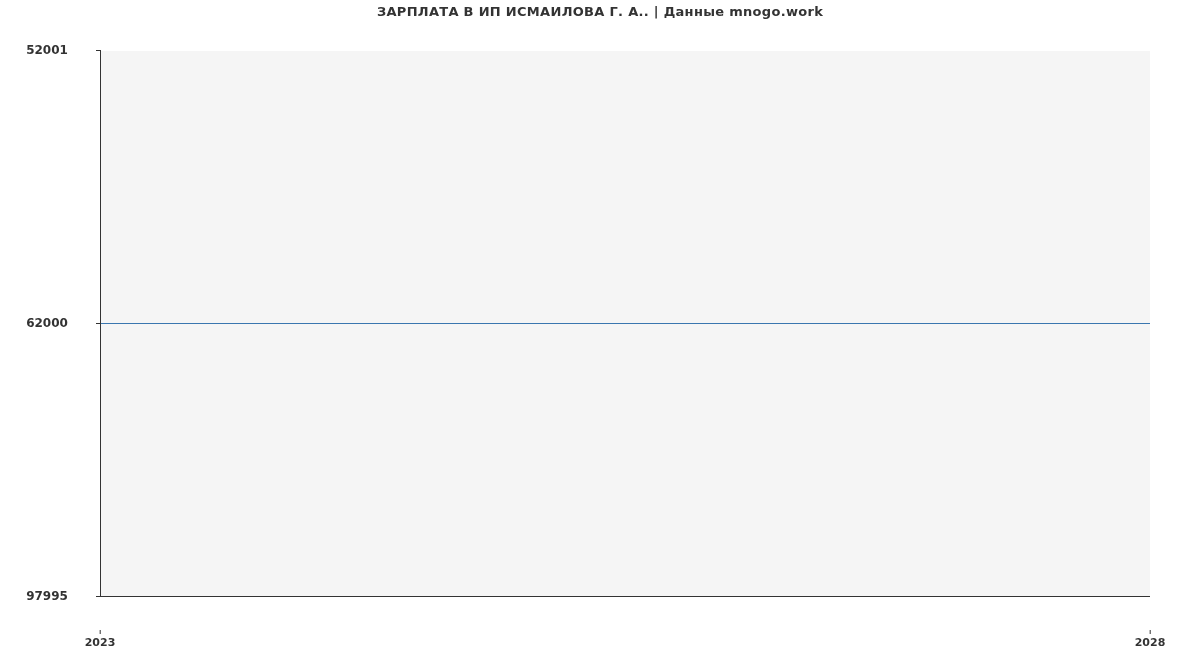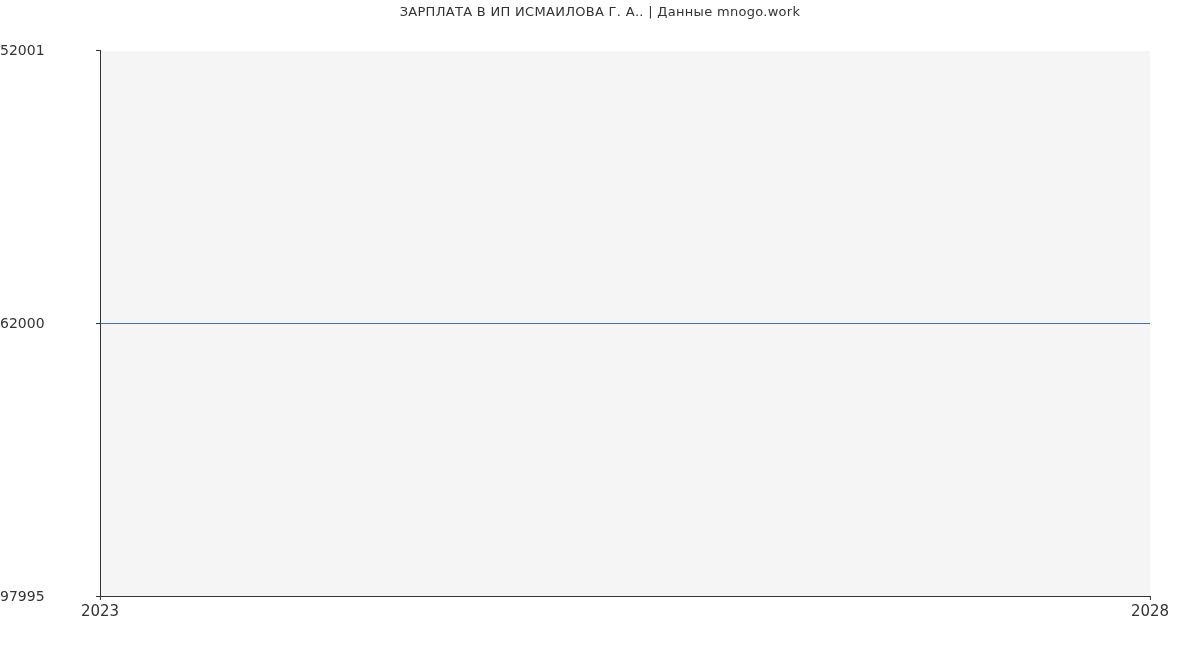--- a/index.html
+++ b/index.html
@@ -8,20 +8,21 @@
     width: 1200px;
     height: 650px;
     background: #ffffff;
     font-family: "DejaVu Sans", "Helvetica Neue", Arial, sans-serif;
     color: #333;
   }
   .chart-wrap {
     position: relative;
     width: 1200px;
     height: 650px;
+    font-weight: bold;
   }
   .title {
     position: absolute;
     top: 4px;
     left: 0;
     width: 100%;
     text-align: center;
     font-size: 13px;
     color: #333;
     letter-spacing: 0.3px;
@@ -56,37 +57,37 @@
     position: absolute;
     left: 100px;
     width: 1050px;
     height: 0;
     border-top: 1px solid #ffffff;
   }
   .ytick {
     position: absolute;
     left: 0;
     width: 94px;
-    text-align: left;
-    font-size: 14px;
+    text-align: center;
+    font-size: 12px;
     color: #333;
     transform: translateY(-50%);
   }
   .ytick .mark {
     position: absolute;
     right: -6px;
     top: 50%;
     width: 4px;
     height: 0;
     border-top: 1px solid #333;
   }
   .xtick {
     position: absolute;
-    top: 602px;
-    font-size: 15px;
+    top: 636px;
+    font-size: 11px;
     color: #333;
     transform: translateX(-50%);
     white-space: nowrap;
   }
   .xtick .mark {
     position: absolute;
     left: 50%;
     top: -6px;
     height: 4px;
     width: 0;

